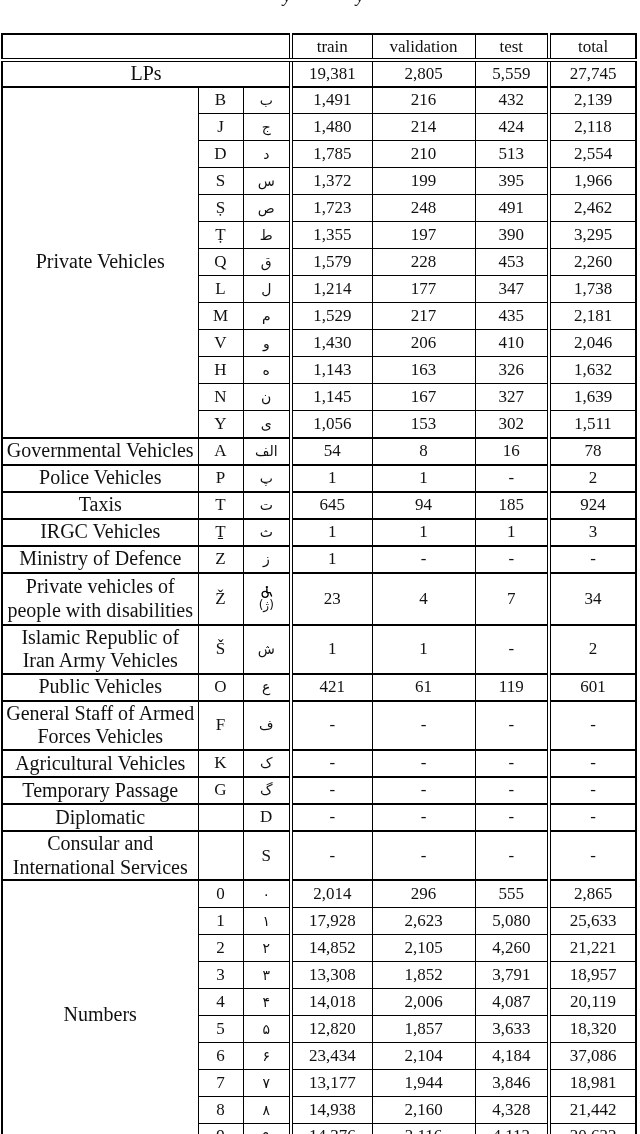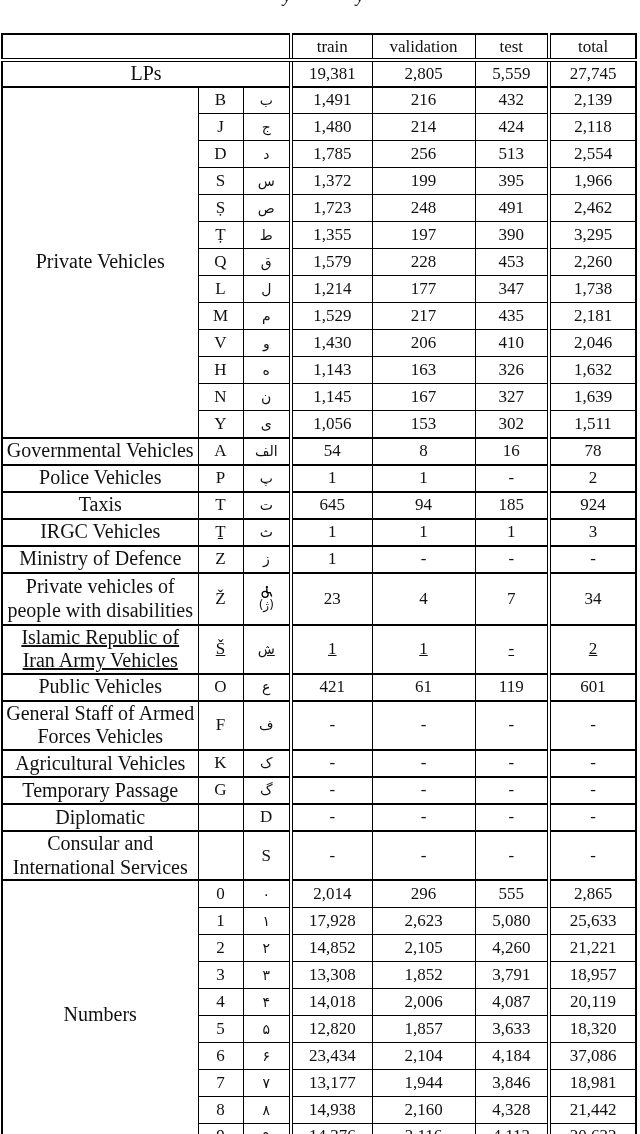--- a/index.html
+++ b/index.html
@@ -115,21 +115,21 @@
         <td class="persian">ج</td>
         <td class="num dbl-left">1,480</td>
         <td class="num">214</td>
         <td class="num">424</td>
         <td class="num dbl-left">2,118</td>
       </tr>
       <tr>
         <td class="latin">D</td>
         <td class="persian">د</td>
         <td class="num dbl-left">1,785</td>
-        <td class="num">256</td>
+        <td class="num">210</td>
         <td class="num">513</td>
         <td class="num dbl-left">2,554</td>
       </tr>
       <tr>
         <td class="latin">S</td>
         <td class="persian">س</td>
         <td class="num dbl-left">1,372</td>
         <td class="num">199</td>
         <td class="num">395</td>
         <td class="num dbl-left">1,966</td>
@@ -260,21 +260,21 @@
             <path d="M13.5 6.5 V13 H19 L21.5 19"></path>
             <circle cx="10.5" cy="16" r="5.2" stroke-width="2.2"></circle>
           </svg>
           <span class="persian-sub">(ژ)</span>
         </td>
         <td class="num dbl-left">23</td>
         <td class="num">4</td>
         <td class="num">7</td>
         <td class="num dbl-left">34</td>
       </tr>
-      <tr class="sec-start" style="height: 40px; text-decoration: underline;">
+      <tr class="sec-start" style="height: 40px;">
         <td class="cat" rowspan="1">Islamic Republic of Iran Army Vehicles</td>
         <td class="latin">Š</td>
         <td class="persian">ش</td>
         <td class="num dbl-left">1</td>
         <td class="num">1</td>
         <td class="num">-</td>
         <td class="num dbl-left">2</td>
       </tr>
       <tr class="sec-start">
         <td class="cat" rowspan="1">Public Vehicles</td>

